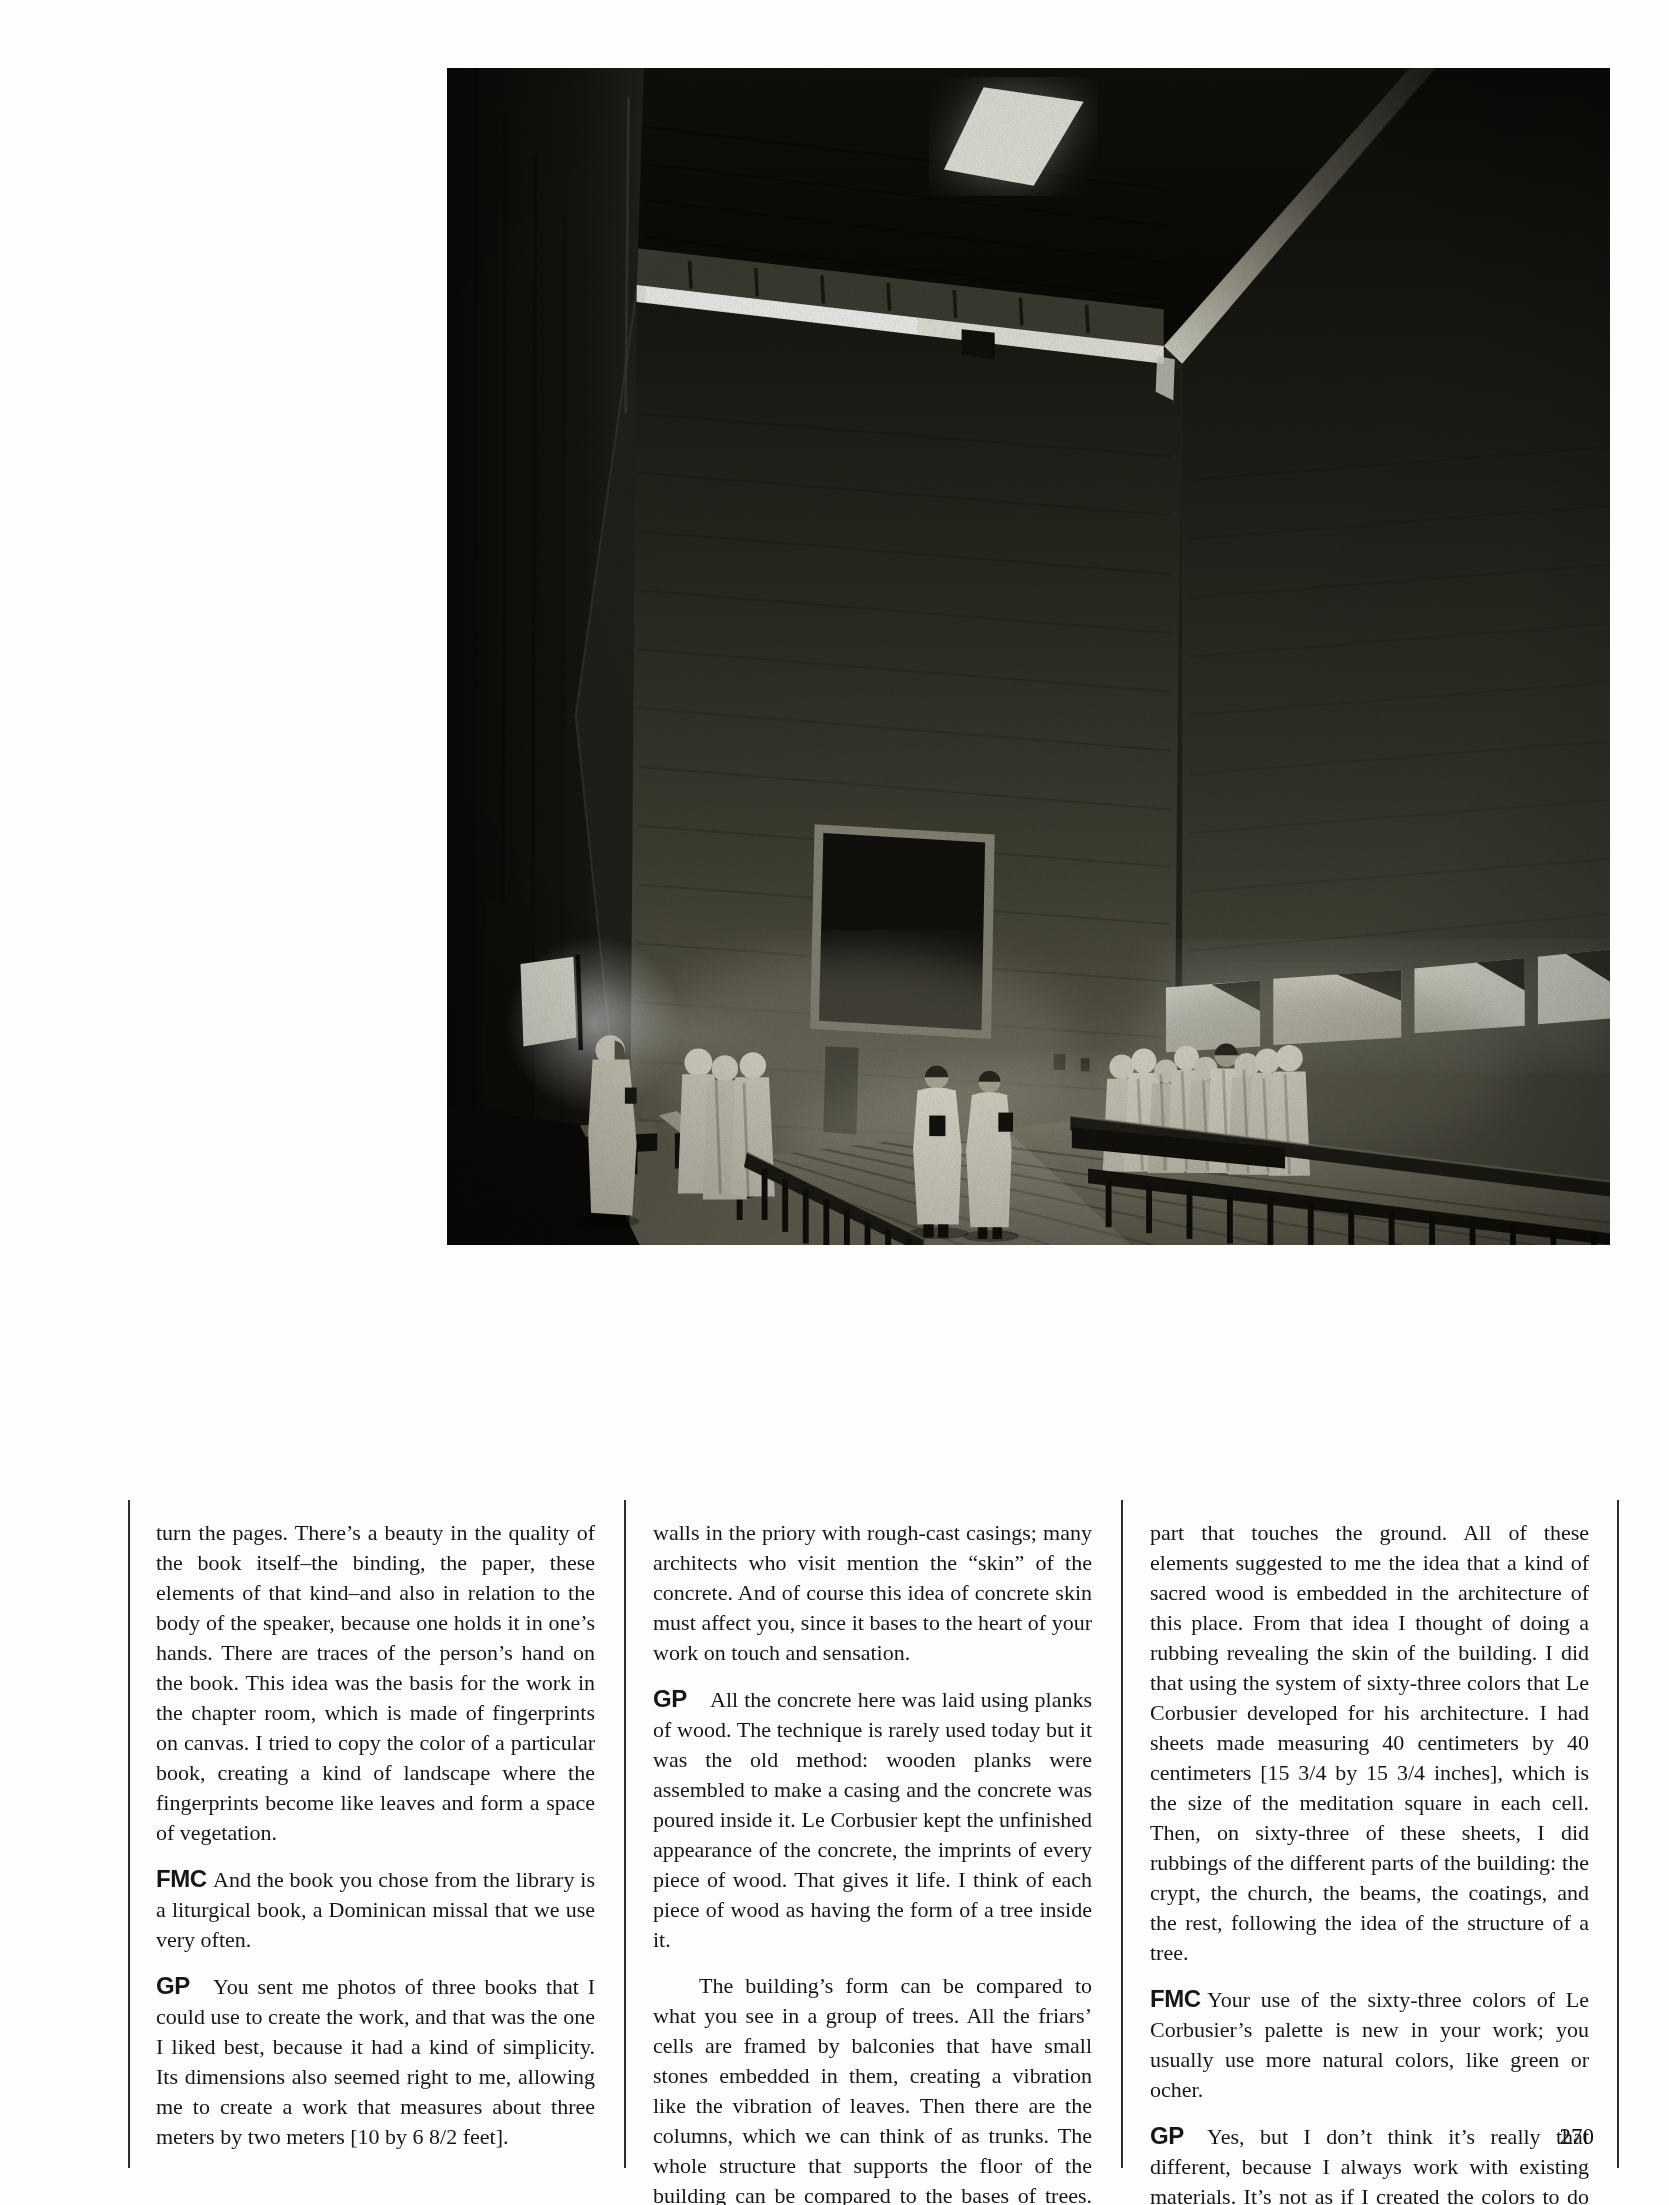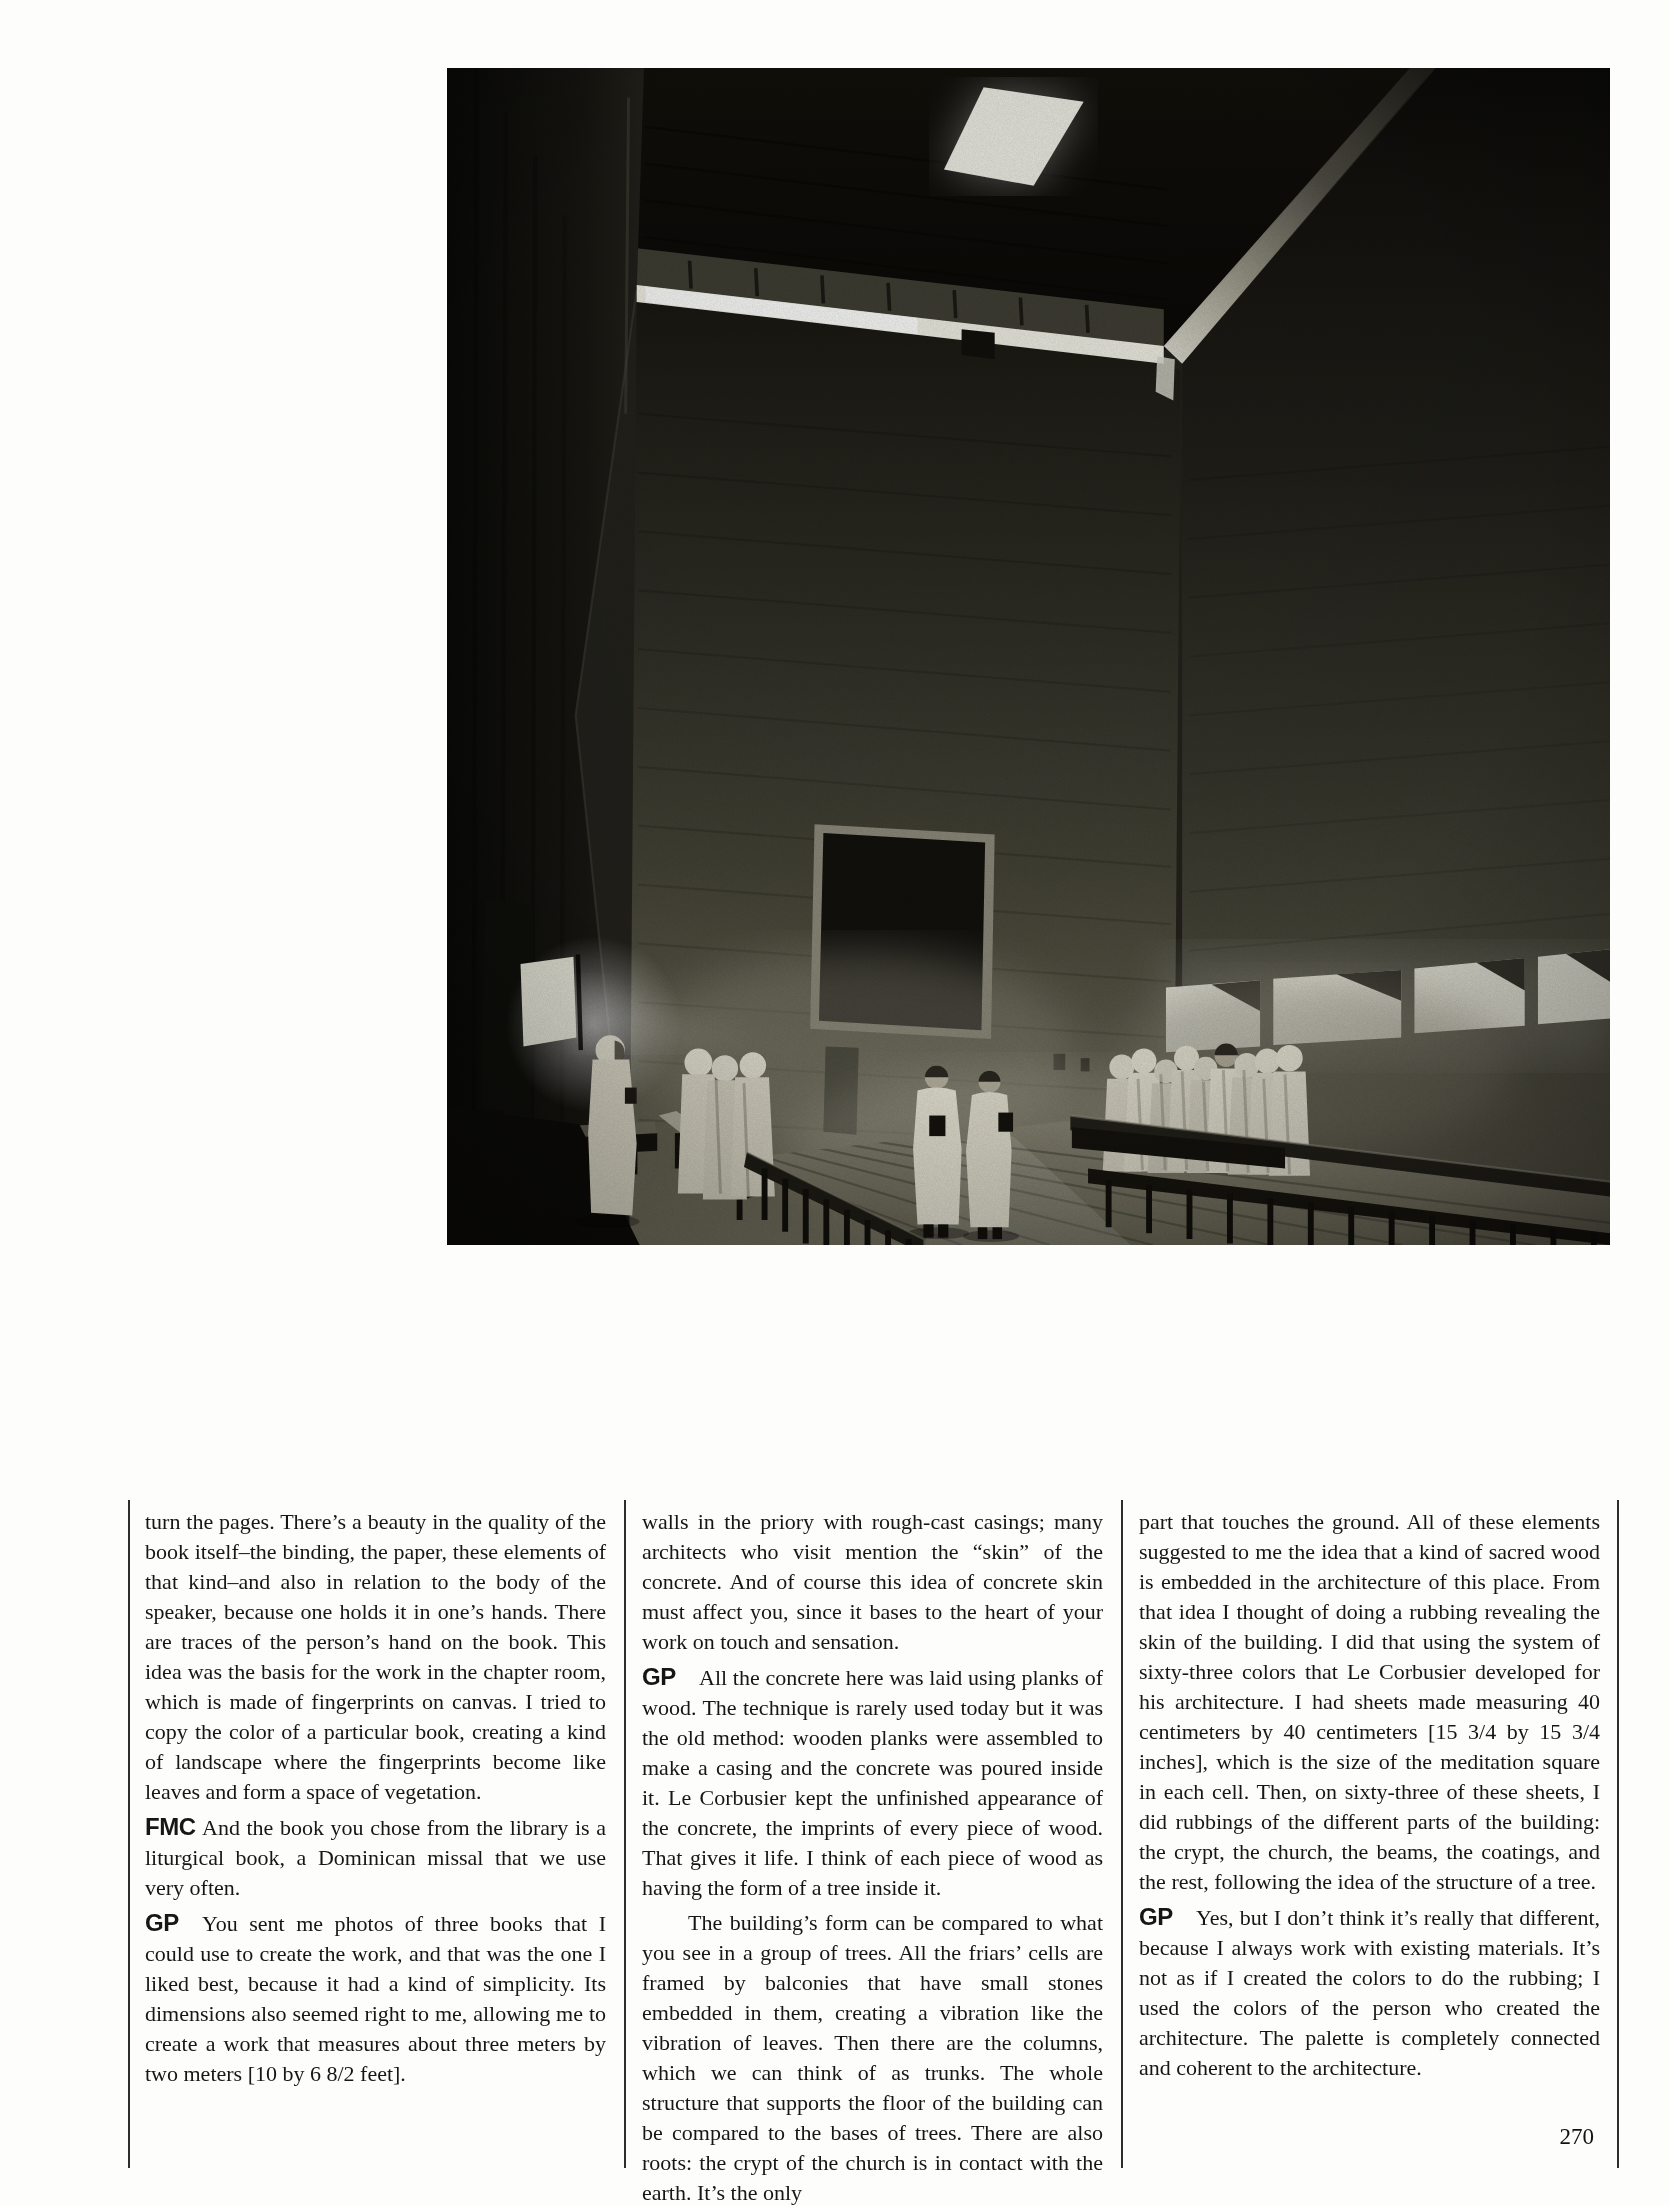--- a/index.html
+++ b/index.html
@@ -2,21 +2,21 @@
 <html style="font-size:11.8px"><head>
 <meta charset="utf-8">
 <style>
   html,body{margin:0;padding:0;background:#e8e8e8;}
   .page{position:relative;width:1670px;height:2205px;background:#fdfdfb;overflow:hidden;
         font-family:"Liberation Serif", serif;color:#161616;}
   .photo{position:absolute;left:447px;top:68px;width:1163px;height:1177px;}
   .photo svg{display:block;width:100%;height:100%;}
   .vrule{position:absolute;top:1500px;width:1.5px;height:668px;background:#2e2d2b;}
   .col{position:absolute;top:1502px;width:471px;font-size:22px;line-height:30px;}
-  .col p{margin:5px;text-align:justify;}
+  .col p{margin:16px;text-align:justify;}
   .col p.indent{text-indent:46px;}
   .speaker{display:inline-block;width:57px;font-family:"Liberation Sans", sans-serif;
            font-weight:bold;font-size:24px;letter-spacing:-0.4px;}
   .folio{position:absolute;top:2124px;right:76px;font-size:23px;color:#111;}
 </style>
 </head>
 <body>
 
 <div class="page">
 
@@ -272,18 +272,19 @@
   </div>
 
   <div class="col" style="left:637px">
     <p><span>walls in the priory with rough-cast casings; many architects who visit mention the “skin” of the concrete. And of course this idea of concrete skin must affect you, since it bases to the heart of your work on touch and sensation.</span></p>
     <p><span class="speaker">GP</span><span>All the concrete here was laid using planks of wood. The technique is rarely used today but it was the old method: wooden planks were assembled to make a casing and the concrete was poured inside it. Le Corbusier kept the unfinished appearance of the concrete, the imprints of every piece of wood. That gives it life. I think of each piece of wood as having the form of a tree inside it.</span></p>
     <p class="indent"><span>The building’s form can be compared to what you see in a group of trees. All the friars’ cells are framed by balconies that have small stones embedded in them, creating a vibration like the vibration of leaves. Then there are the columns, which we can think of as trunks. The whole structure that supports the floor of the building can be compared to the bases of trees. There are also roots: the crypt of the church is in contact with the earth. It’s the only</span></p>
   </div>
 
   <div class="col" style="left:1134px">
     <p><span>part that touches the ground. All of these elements suggested to me the idea that a kind of sacred wood is embedded in the architecture of this place. From that idea I thought of doing a rubbing revealing the skin of the building. I did that using the system of sixty-three colors that Le Corbusier developed for his architecture. I had sheets made measuring 40 centimeters by 40 centimeters [15 3/4 by 15 3/4 inches], which is the size of the meditation square in each cell. Then, on sixty-three of these sheets, I did rubbings of the different parts of the building: the crypt, the church, the beams, the coatings, and the rest, following the idea of the structure of a tree.</span></p>
+    <p><span class="speaker">FMC</span><span>Your use of the sixty-three colors of Le Corbusier’s palette is new in your work; you usually use more natural colors, like green or ocher.</span></p>
     <p><span class="speaker">GP</span><span>Yes, but I don’t think it’s really that different, because I always work with existing materials. It’s not as if I created the colors to do the rubbing; I used the colors of the person who created the architecture. The palette is completely connected and coherent to the architecture.</span></p>
   </div>
 
   <div class="folio">270</div>
 </div>
 
 
 </body></html>

